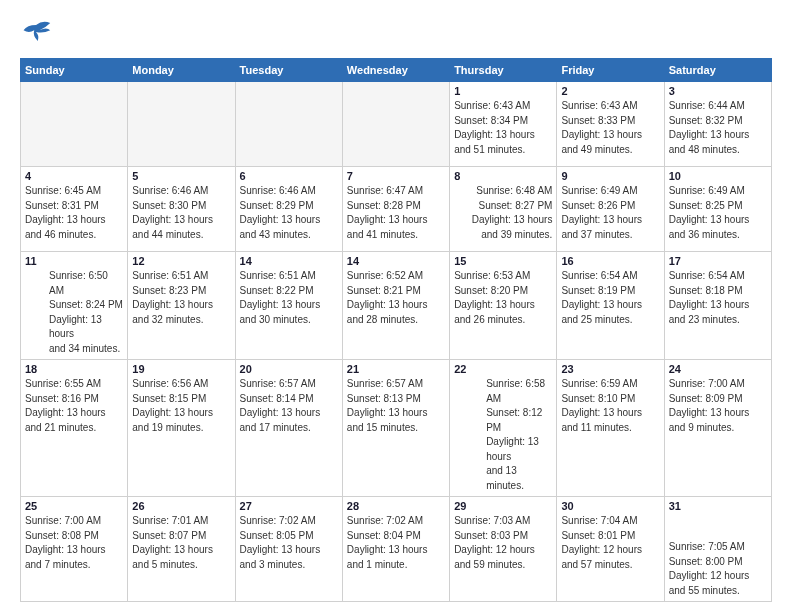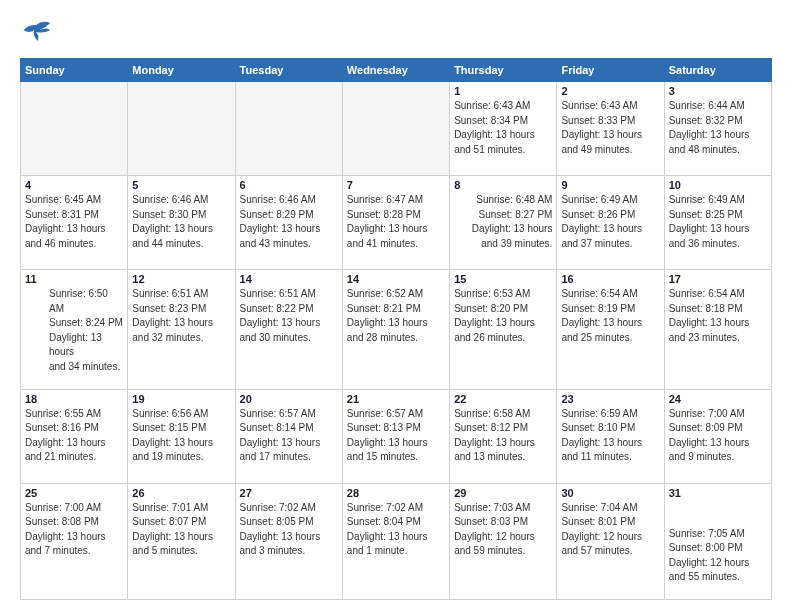--- a/index.html
+++ b/index.html
@@ -280,21 +280,21 @@
           </td>
           <td>
             <span class="day-num">21</span>
             <div class="day-info" style="white-space: pre-line;">Sunrise: 6:57 AM
 Sunset: 8:13 PM
 Daylight: 13 hours
 and 15 minutes.</div>
           </td>
           <td>
             <span class="day-num">22</span>
-            <div class="day-info" style="white-space: pre-line;">Sunrise: 6:58 AM
+            <div class="day-info" style="white-space: pre-line; margin-left: 32px;">Sunrise: 6:58 AM
 Sunset: 8:12 PM
 Daylight: 13 hours
 and 13 minutes.</div>
           </td>
           <td>
             <span class="day-num">23</span>
             <div class="day-info" style="white-space: pre-line;">Sunrise: 6:59 AM
 Sunset: 8:10 PM
 Daylight: 13 hours
 and 11 minutes.</div>

